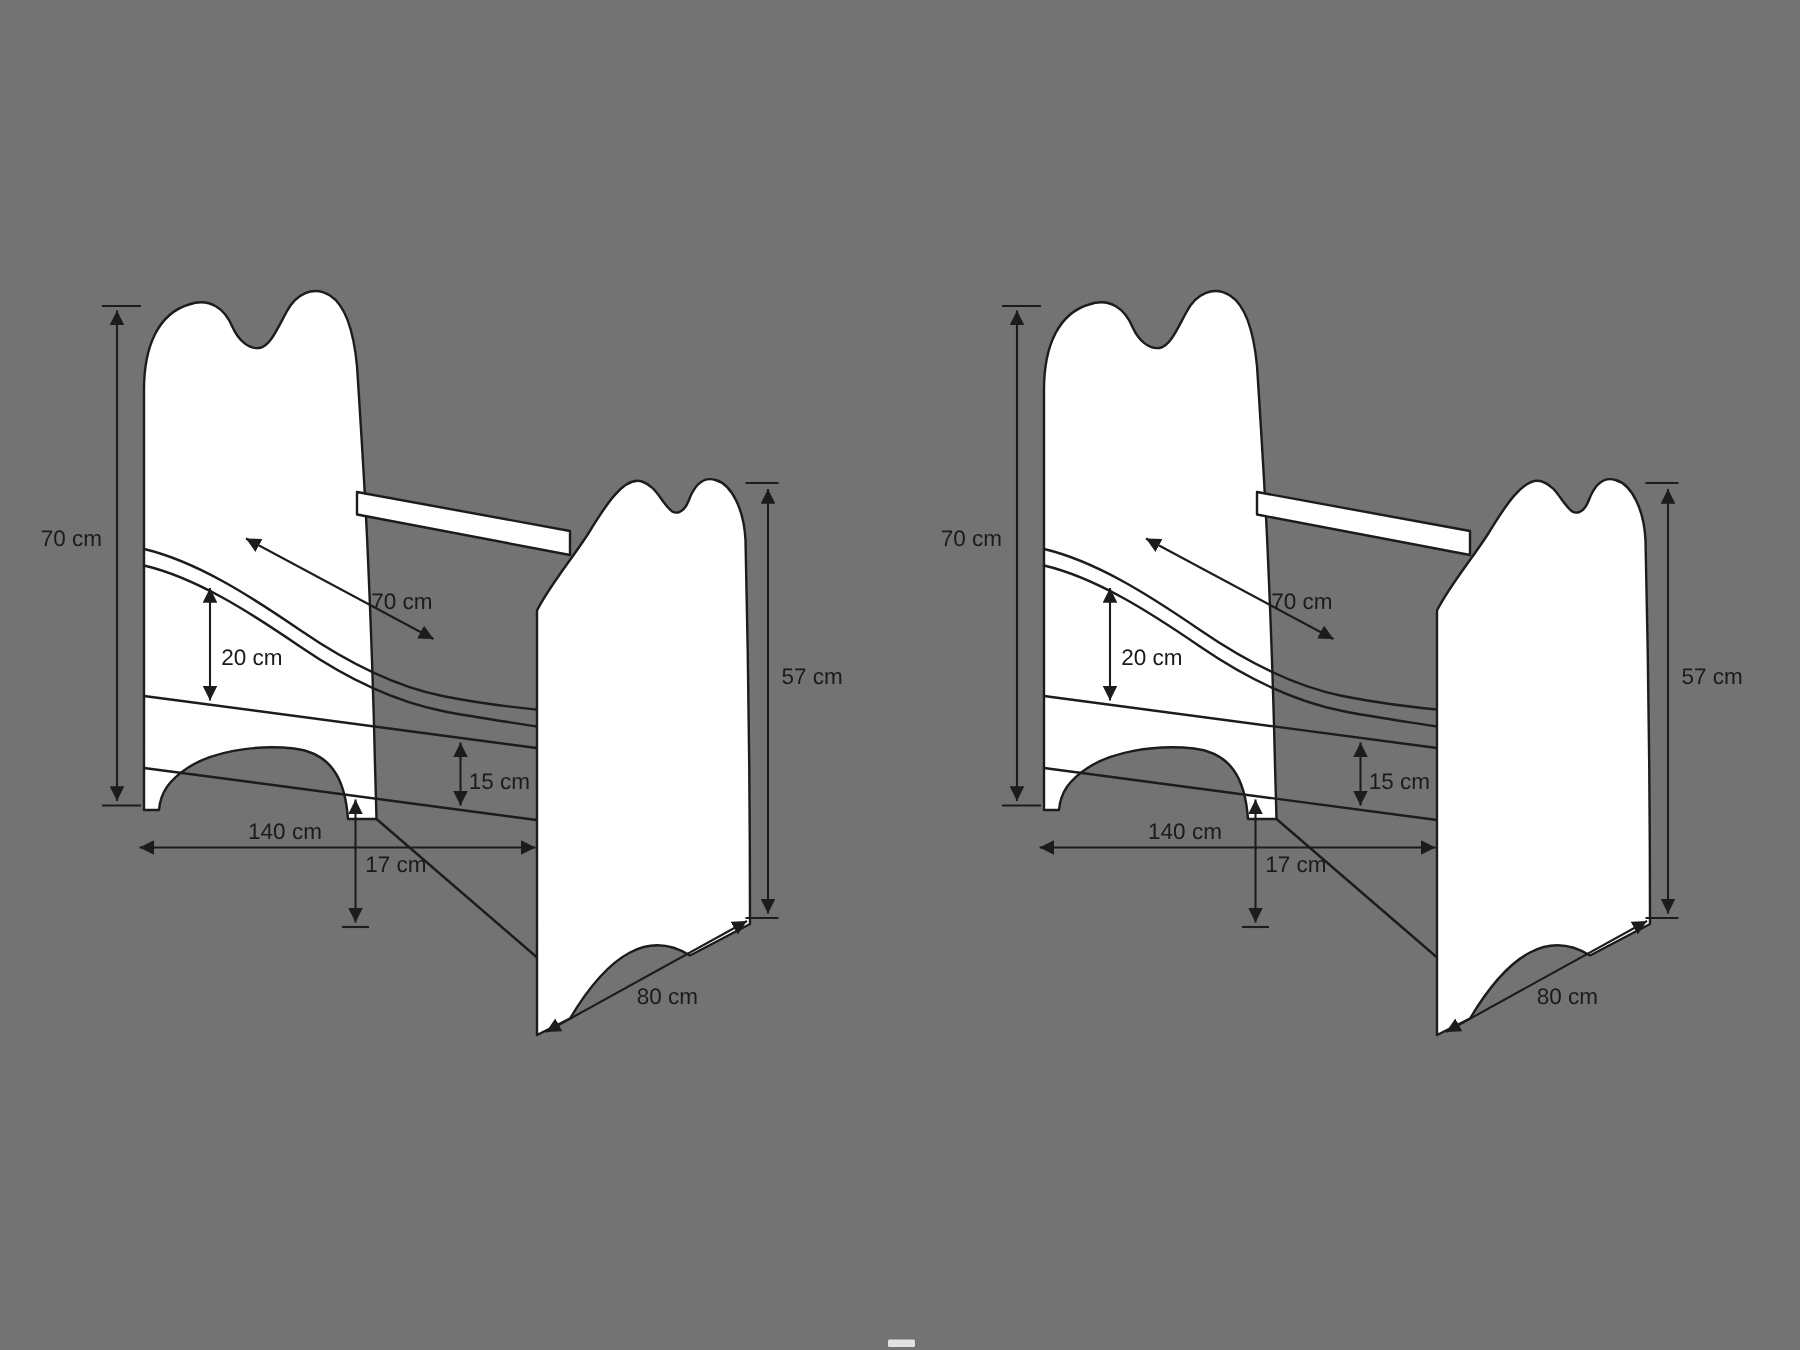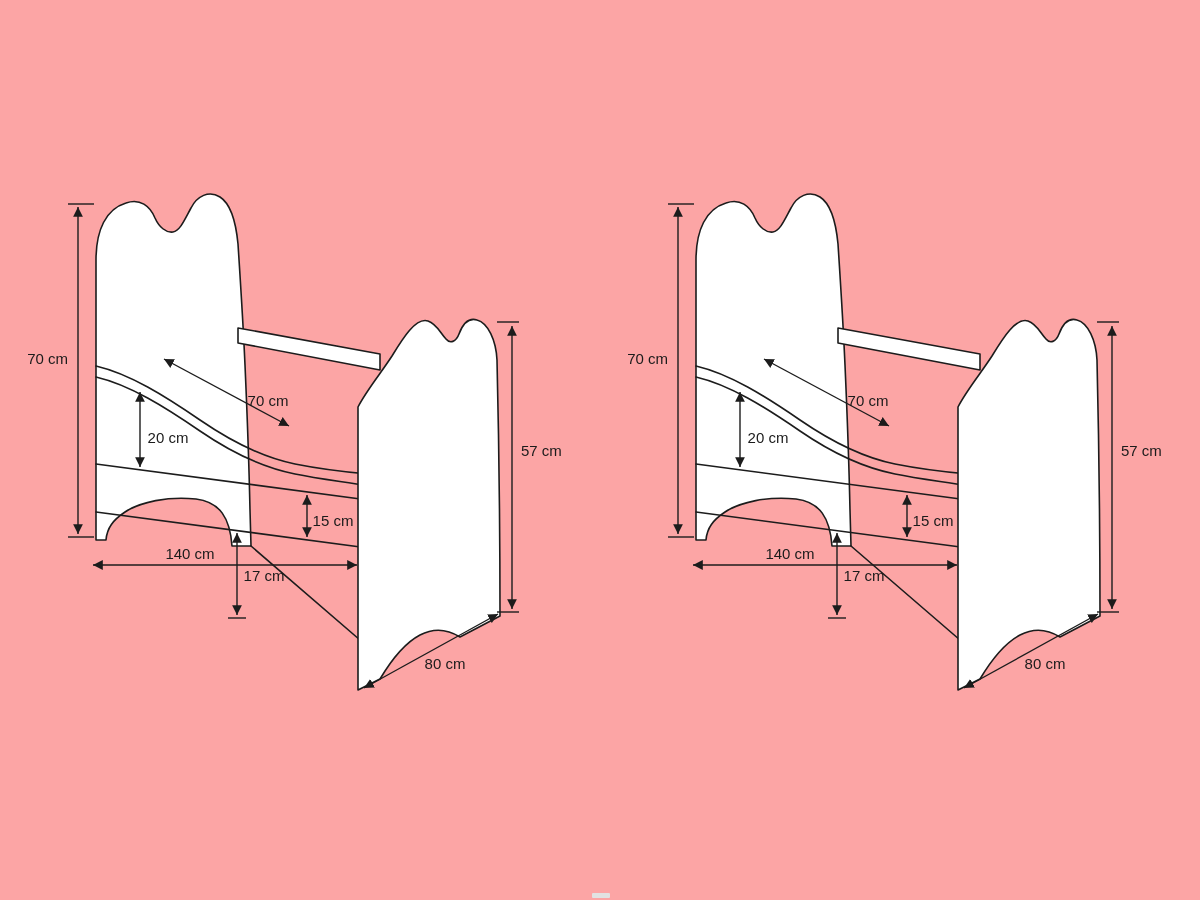--- a/index.html
+++ b/index.html
@@ -1,16 +1,16 @@
 <!DOCTYPE html>
 <html><head>
 <meta charset="utf-8">
 <style>
   html,body{margin:0;padding:0;background:#ffffff;}
-  .canvas{position:relative;width:1200px;height:900px;background:#fca5a5;overflow:hidden;
+  .canvas{position:relative;width:1200px;height:900px;background:#737373;overflow:hidden;
           font-family:"Liberation Sans",sans-serif;}
   .panel{position:absolute;top:0;left:0;width:600px;height:900px;}
   .panel.right{left:600px;}
   .bed-svg{width:600px;height:900px;display:block;}
   .bed-svg text{font-family:"Liberation Sans",sans-serif;font-size:15px;font-weight:500;fill:#1b1b1b;}
   .defs-holder{position:absolute;width:0;height:0;overflow:hidden;}
   .artifact{position:absolute;left:592px;top:893px;width:18px;height:5px;background:#e2e2e2;border-radius:1px;}
 </style>
 </head>
 <body>

